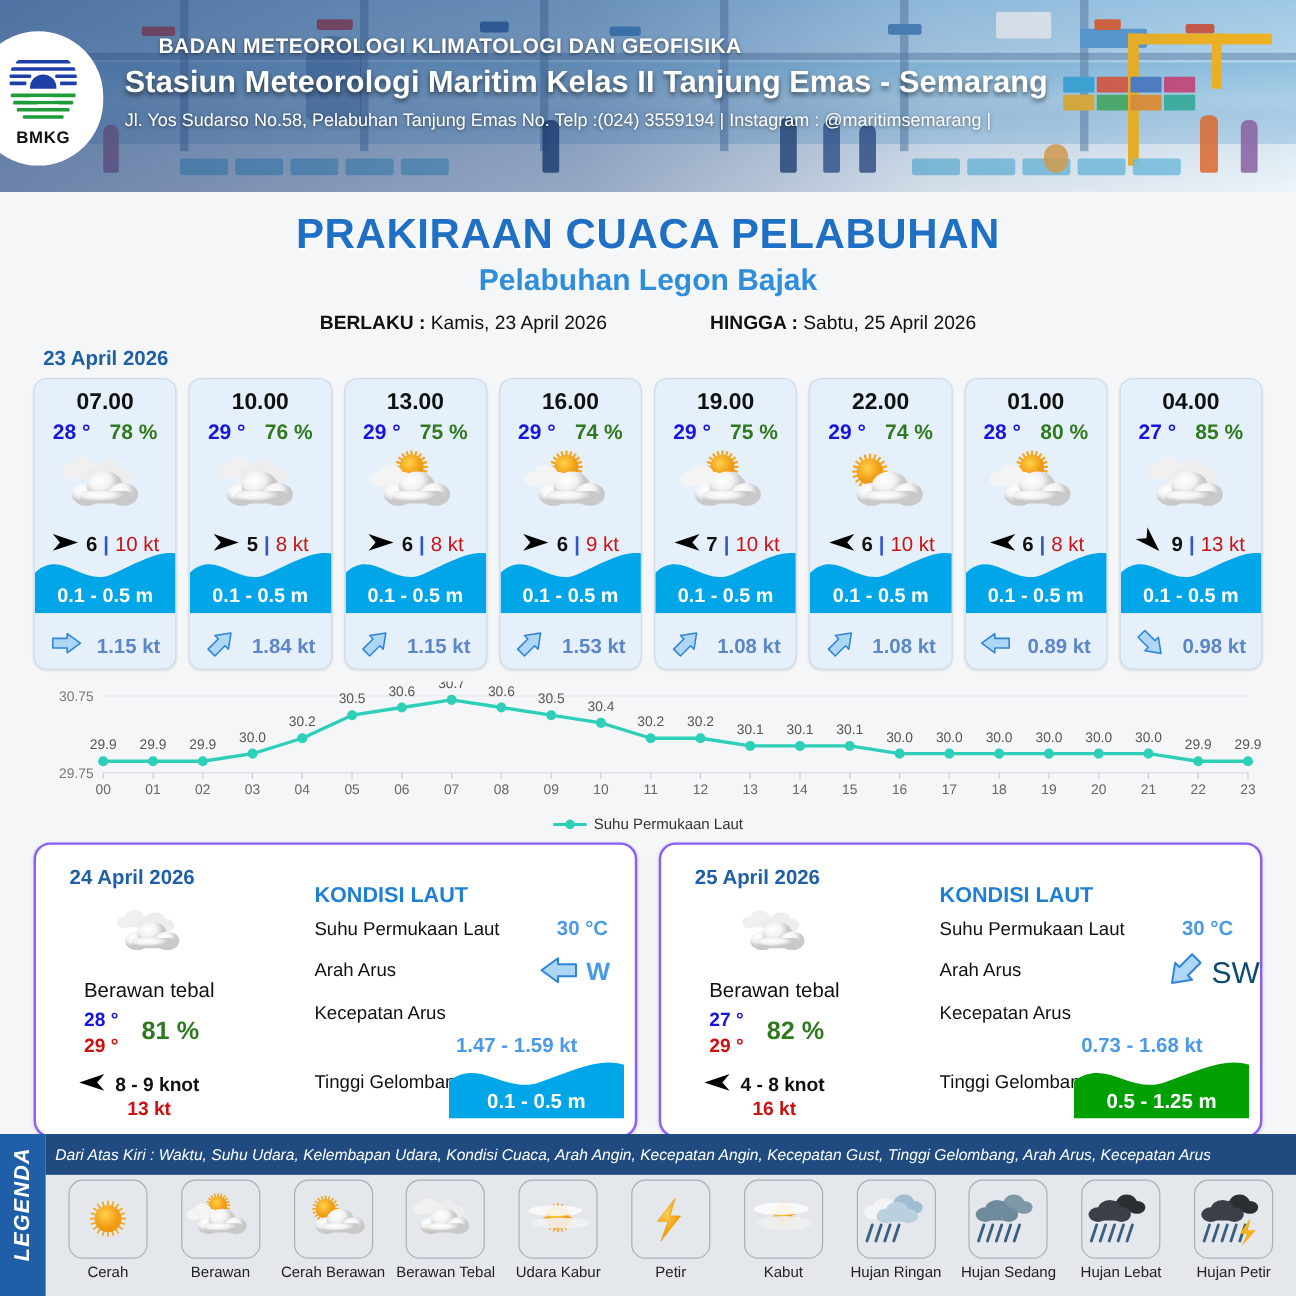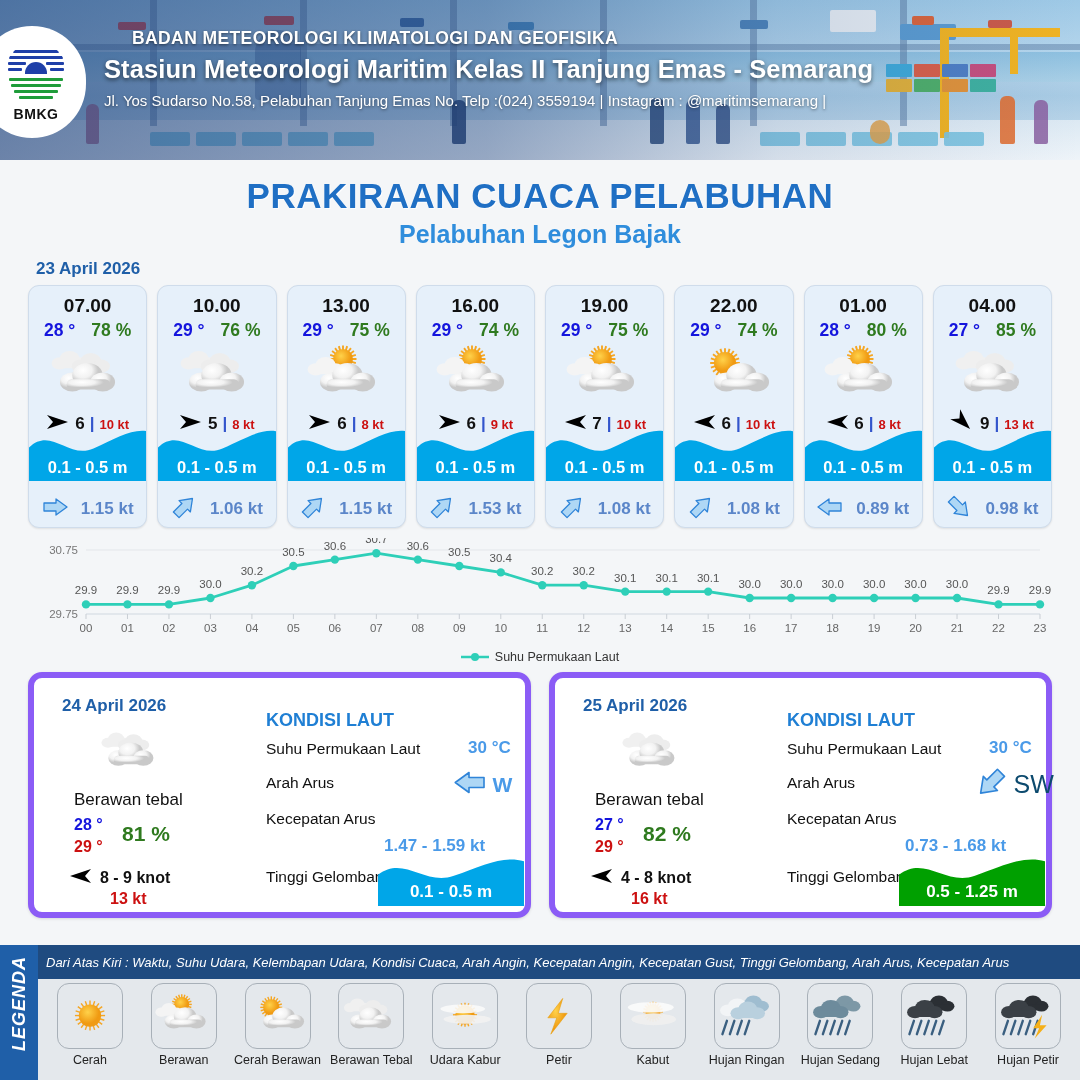--- a/index.html
+++ b/index.html
@@ -70,37 +70,37 @@
     box-shadow:0 1px 2px rgba(0,0,0,.09);
   }
   .c-time { text-align:center; font-size:19px; font-weight:bold; color:#111; padding-top:9px; }
   .c-row { display:flex; justify-content:space-around; align-items:baseline; padding:3px 7px 0 7px; }
   .c-temp { font-size:17.5px; font-weight:bold; color:#1515dd; }
   .c-hum  { font-size:17.5px; font-weight:bold; color:#2f7a1f; }
   .c-icon { height:62px; display:flex; align-items:center; justify-content:center; margin-top:2px; }
   .c-wind { display:flex; align-items:center; justify-content:center; gap:5px; height:34px; margin-top:2px;}
   .c-wdeg { font-size:17px; font-weight:bold; color:#111; }
   .c-sep  { font-size:17px; color:#3355cc; font-weight:bold; }
-  .c-gust { font-size:13px; font-weight:bold; color:#cc1111; }
+  .c-gust { font-size:17px; font-weight:normal; color:#cc1111; }
   .c-wave { position:absolute; left:0; bottom:46px; width:100%; height:56px; }
   .c-wave-label { position:absolute; left:0; bottom:50px; width:100%; text-align:center;
                   font-size:16.5px; font-weight:bold; color:#fff; z-index:3; }
   .c-cur { position:absolute; left:0; bottom:6px; width:100%;
            display:flex; align-items:center; justify-content:center; gap:13px; }
   .c-cur-val { font-size:17px; font-weight:bold; color:#5b86c9; }
 
   
   .chart-box { margin:10px 24px 0 24px; height:110px; position:relative; }
   .chart-legend { text-align:center; margin-top:2px; font-size:12.5px; color:#333;
                   display:flex; align-items:center; justify-content:center; gap:6px;}
 
   
   .days { display:flex; gap:18px; padding:8px 28px 0 28px; }
   .day {
-    flex:1; background:#fff; border:6px solid #8b5cf6; border-radius:14px;
+    flex:1; background:#fff; border:2px solid #8b5cf6; border-radius:14px;
     height:246px; position:relative; box-shadow:0 1px 3px rgba(0,0,0,.12);
   }
   .d-date { position:absolute; left:28px; top:18px; font-size:17px; font-weight:bold; color:#1f5fa8; }
   .d-icon { position:absolute; left:62px; top:48px; }
   .d-cond { position:absolute; left:40px; top:112px; font-size:17px; color:#111; }
   .d-tmin { position:absolute; left:40px; top:138px; font-size:16px; font-weight:bold; color:#1515dd; }
   .d-tmax { position:absolute; left:40px; top:160px; font-size:16px; font-weight:bold; color:#cc1111; }
   .d-hum  { position:absolute; left:88px; top:144px; font-size:21px; font-weight:bold; color:#2f7a1f; }
   .d-wind { position:absolute; left:34px; top:188px; display:flex; align-items:center; gap:8px;
             font-size:16px; font-weight:bold; color:#111; }
@@ -212,20 +212,30 @@
   <div class="hdr-text">
     <div class="hdr-l1">BADAN METEOROLOGI KLIMATOLOGI DAN GEOFISIKA</div>
     <div class="hdr-l2">Stasiun Meteorologi Maritim Kelas II Tanjung Emas - Semarang</div>
     <div class="hdr-l3">Jl. Yos Sudarso No.58, Pelabuhan Tanjung Emas No. Telp :(024) 3559194 | Instagram : @maritimsemarang |</div>
   </div>
 </div>
 
 <div class="title-wrap">
   <div class="title-main">PRAKIRAAN CUACA PELABUHAN</div>
   <div class="title-sub">Pelabuhan Legon Bajak</div>
+  <div class="valid-row">
+    <div>
+      <b>BERLAKU :</b>
+      <span>Kamis, 23 April 2026</span>
+    </div>
+    <div>
+      <b>HINGGA :</b>
+      <span>Sabtu, 25 April 2026</span>
+    </div>
+  </div>
 </div>
 <div class="date-left">23 April 2026</div>
 
 <div class="cards" id="cards">
     <div class="card">
     <div class="c-time">07.00</div>
     <div class="c-row">
       <span class="c-temp">28 °</span>
       <span class="c-hum">78 %</span>
     </div>
@@ -339,21 +349,21 @@
     </div>
     <div class="c-wave"><svg width="124" height="56" viewBox="0 0 124 56" preserveAspectRatio="none">
     <path d="M0,22.400000000000002 C 22.32,1.12 39.68,34.72 64.48,23.52
       C 89.28,12.32 106.64,1.12 124,7.840000000000001 L 124,56 L 0,56 Z" fill="#00a6e8"></path>
   </svg></div>
     <div class="c-wave-label">0.1 - 0.5 m</div>
     <div class="c-cur">
       <span><svg width="26" height="20" viewBox="0 0 26 20" style="transform:rotate(-45deg)">
     <polygon points="14,2 25,10 14,18 14,14 2,14 2,6 14,6" fill="#aed7f5" stroke="#2f84d8" stroke-width="1.3" stroke-linejoin="round"></polygon>
           </svg></span>
-      <span class="c-cur-val">1.06 kt</span>
+      <span class="c-cur-val">1.84 kt</span>
     </div>
     </div>
     <div class="card">
     <div class="c-time">13.00</div>
     <div class="c-row">
       <span class="c-temp">29 °</span>
       <span class="c-hum">75 %</span>
     </div>
     <div class="c-icon">
         <svg width="86" height="62" viewBox="0 0 86 62">

